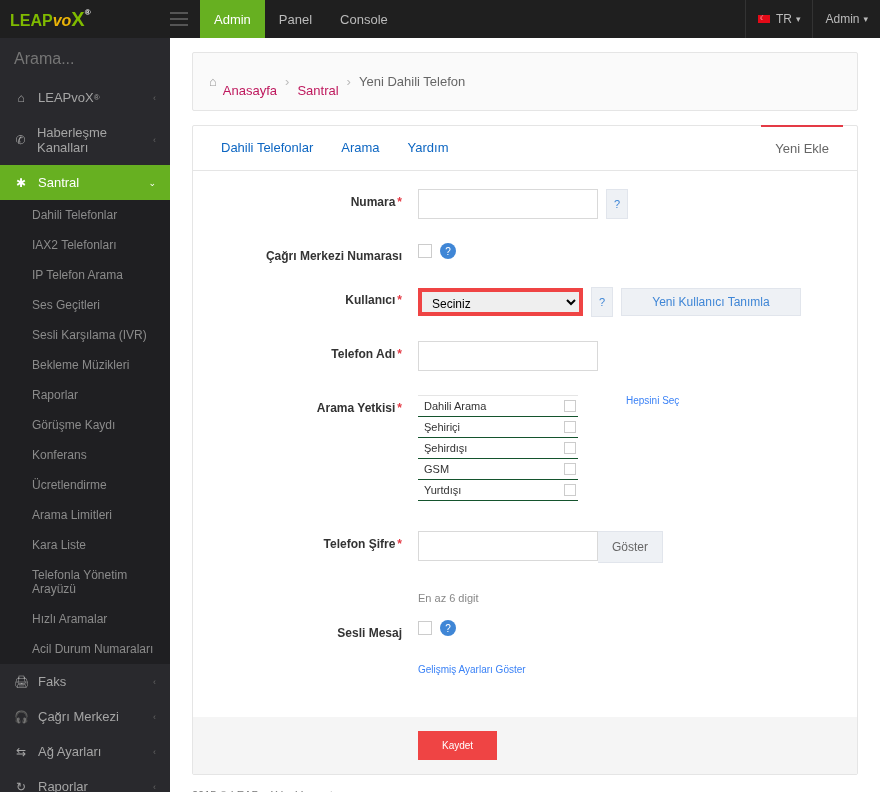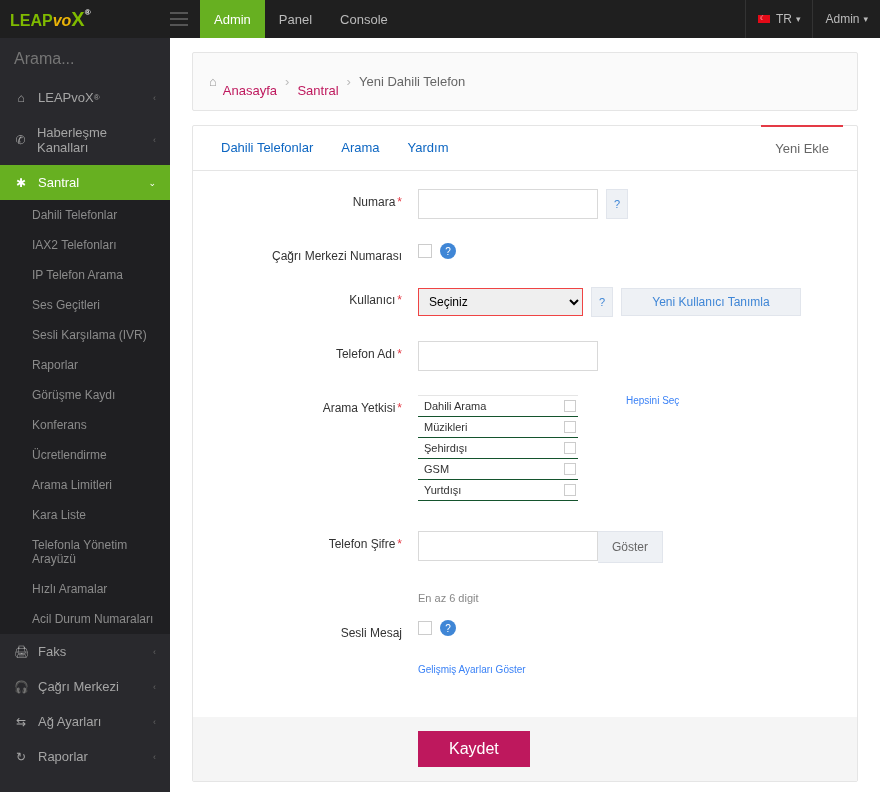--- a/index.html
+++ b/index.html
@@ -49,30 +49,30 @@
 
     .panel { background: #fff; border: 1px solid #e5e5e5; border-radius: 2px; margin: 0 22px 14px; }
     .tabs { display: flex; border-bottom: 1px solid #e5e5e5; padding: 0 14px; }
     .tabs a { padding: 14px 14px; font-size: 13px; color: #0d66c2; cursor: pointer; text-decoration: none; }
     .tabs a.active { color: #666; border-top: 2px solid #e43a45; margin-top: -1px; }
     .tabs .spacer { flex: 1; }
 
     .form-body { padding: 18px 20px; }
     .form-row { display: flex; align-items: flex-start; margin-bottom: 24px; }
     .form-row.tight { margin-bottom: 16px; }
-    .form-label { width: 205px; text-align: right; padding-right: 16px; padding-top: 6px; font-size: 12px; color: #333; }
+    .form-label { width: 205px; text-align: right; padding-right: 16px; padding-top: 6px; font-size: 12px; color: #333; font-weight: bold; }
     .req { color: #e43a45; margin-left: 2px; }
     .form-ctrl { flex: 1; display: flex; align-items: center; gap: 8px; }
     .form-input { width: 180px; height: 30px; border: 1px solid #d9d9d9; padding: 4px 8px; font-size: 12px; }
-    .form-select { width: 165px; height: 28px; border: 1px solid #ef4444; padding: 4px 6px; font-size: 12px; }
+    .form-select { width: 165px; height: 28px; border: 4px solid #ef4444; padding: 4px 6px; font-size: 12px; }
     .help-badge { width: 22px; height: 30px; background: #eef1f5; border: 1px solid #e1e5ec; display: inline-flex; align-items: center; justify-content: center; color: #3f86d6; font-size: 11px; cursor: help; }
     .help-inline { width: 16px; height: 16px; background: #3f86d6; color: #fff; border-radius: 50%; display: inline-flex; align-items: center; justify-content: center; font-size: 10px; cursor: help; }
     .checkbox-sq { width: 14px; height: 14px; border: 1px solid #ccc; cursor: pointer; }
     .btn-light { background: #eef1f5; border: 1px solid #e1e5ec; color: #3f86d6; padding: 6px 16px; font-size: 12px; cursor: pointer; width: 180px; text-align: center; }
-    .btn-primary { background: #be185d; color: #fff; border: none; padding: 9px 31px; font-size: 16px; cursor: pointer; }
+    .btn-primary { background: #ef4444; color: #fff; border: none; padding: 9px 24px; font-size: 10px; cursor: pointer; }
     .btn-show { background: #eef1f5; border: 1px solid #e1e5ec; border-left: none; height: 32px; padding: 0 14px; font-size: 12px; color: #666; cursor: pointer; }
     .hint { font-size: 11px; color: #888; margin-top: 21px; }
     .link { color: #3b82f6; cursor: pointer; font-size: 10px; }
 
     .check-list { width: 160px; border-top: 1px solid #e5e5e5; }
     .check-list-row { display: flex; align-items: center; justify-content: space-between; border-bottom: 1px solid #14532d; padding: 4px 0 4px 6px; font-size: 11px; color: #333; text-align: right; }
     .check-list-row .checkbox-sq { margin-right: 2px; width: 12px; height: 12px; }
 
     .footer-actions { background: #f5f5f5; padding: 14px 20px; }
     .footer-actions .inner { margin-left: 205px; }
@@ -133,20 +133,21 @@
       <span class="icon">✱</span>
       <span>Santral</span>
       <span class="exp">⌄</span>
     </div>
     <div class="sub-list">
       <a class="sub-item">Dahili Telefonlar</a>
       <a class="sub-item">IAX2 Telefonları</a>
       <a class="sub-item">IP Telefon Arama</a>
       <a class="sub-item">Ses Geçitleri</a>
       <a class="sub-item">Sesli Karşılama (IVR)</a>
+      <a class="sub-item">Bekleme Müzikleri</a>
       <a class="sub-item">Raporlar</a>
       <a class="sub-item">Görüşme Kaydı</a>
       <a class="sub-item">Konferans</a>
       <a class="sub-item">Ücretlendirme</a>
       <a class="sub-item">Arama Limitleri</a>
       <a class="sub-item">Kara Liste</a>
       <a class="sub-item">Telefonla Yönetim Arayüzü</a>
       <a class="sub-item">Hızlı Aramalar</a>
       <a class="sub-item">Acil Durum Numaraları</a>
     </div>
@@ -230,21 +231,21 @@
 
         <div class="form-row">
           <div class="form-label"><span>Arama Yetkisi</span><span class="req">*</span></div>
           <div class="form-ctrl" style="align-items:flex-start;">
             <div class="check-list">
               <div class="check-list-row">
                   <span>Dahili Arama</span>
                   <span class="checkbox-sq"></span>
                 </div>
               <div class="check-list-row">
-                  <span>Müzikleri</span>
+                  <span>Şehiriçi</span>
                   <span class="checkbox-sq"></span>
                 </div>
               <div class="check-list-row">
                   <span>Şehirdışı</span>
                   <span class="checkbox-sq"></span>
                 </div>
               <div class="check-list-row">
                   <span>GSM</span>
                   <span class="checkbox-sq"></span>
                 </div>

